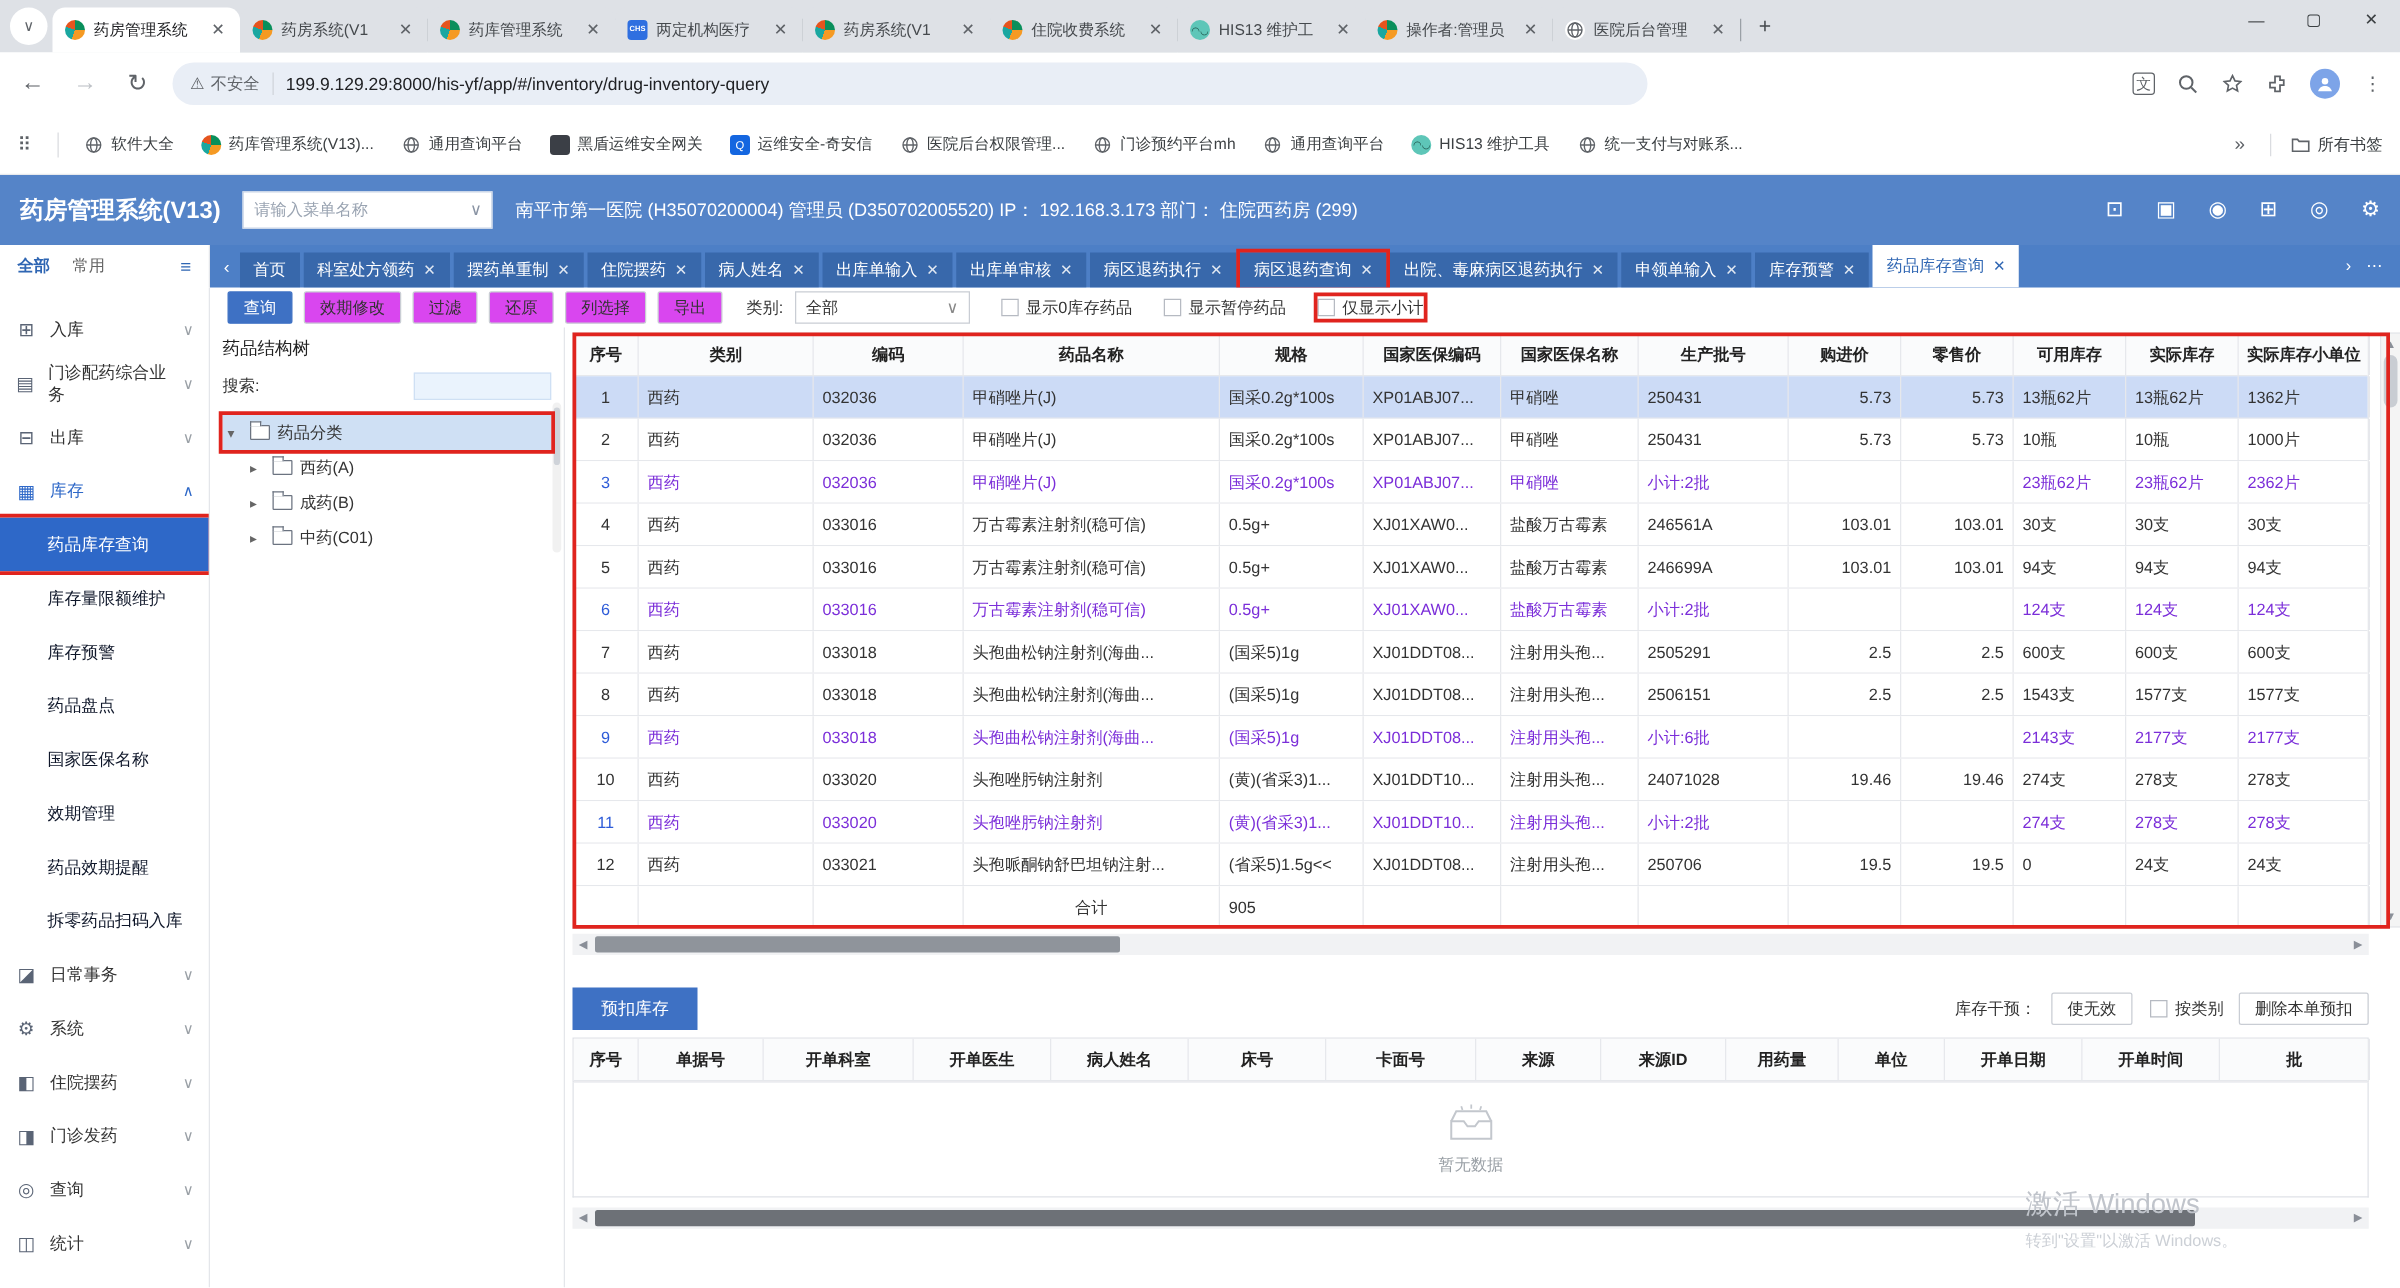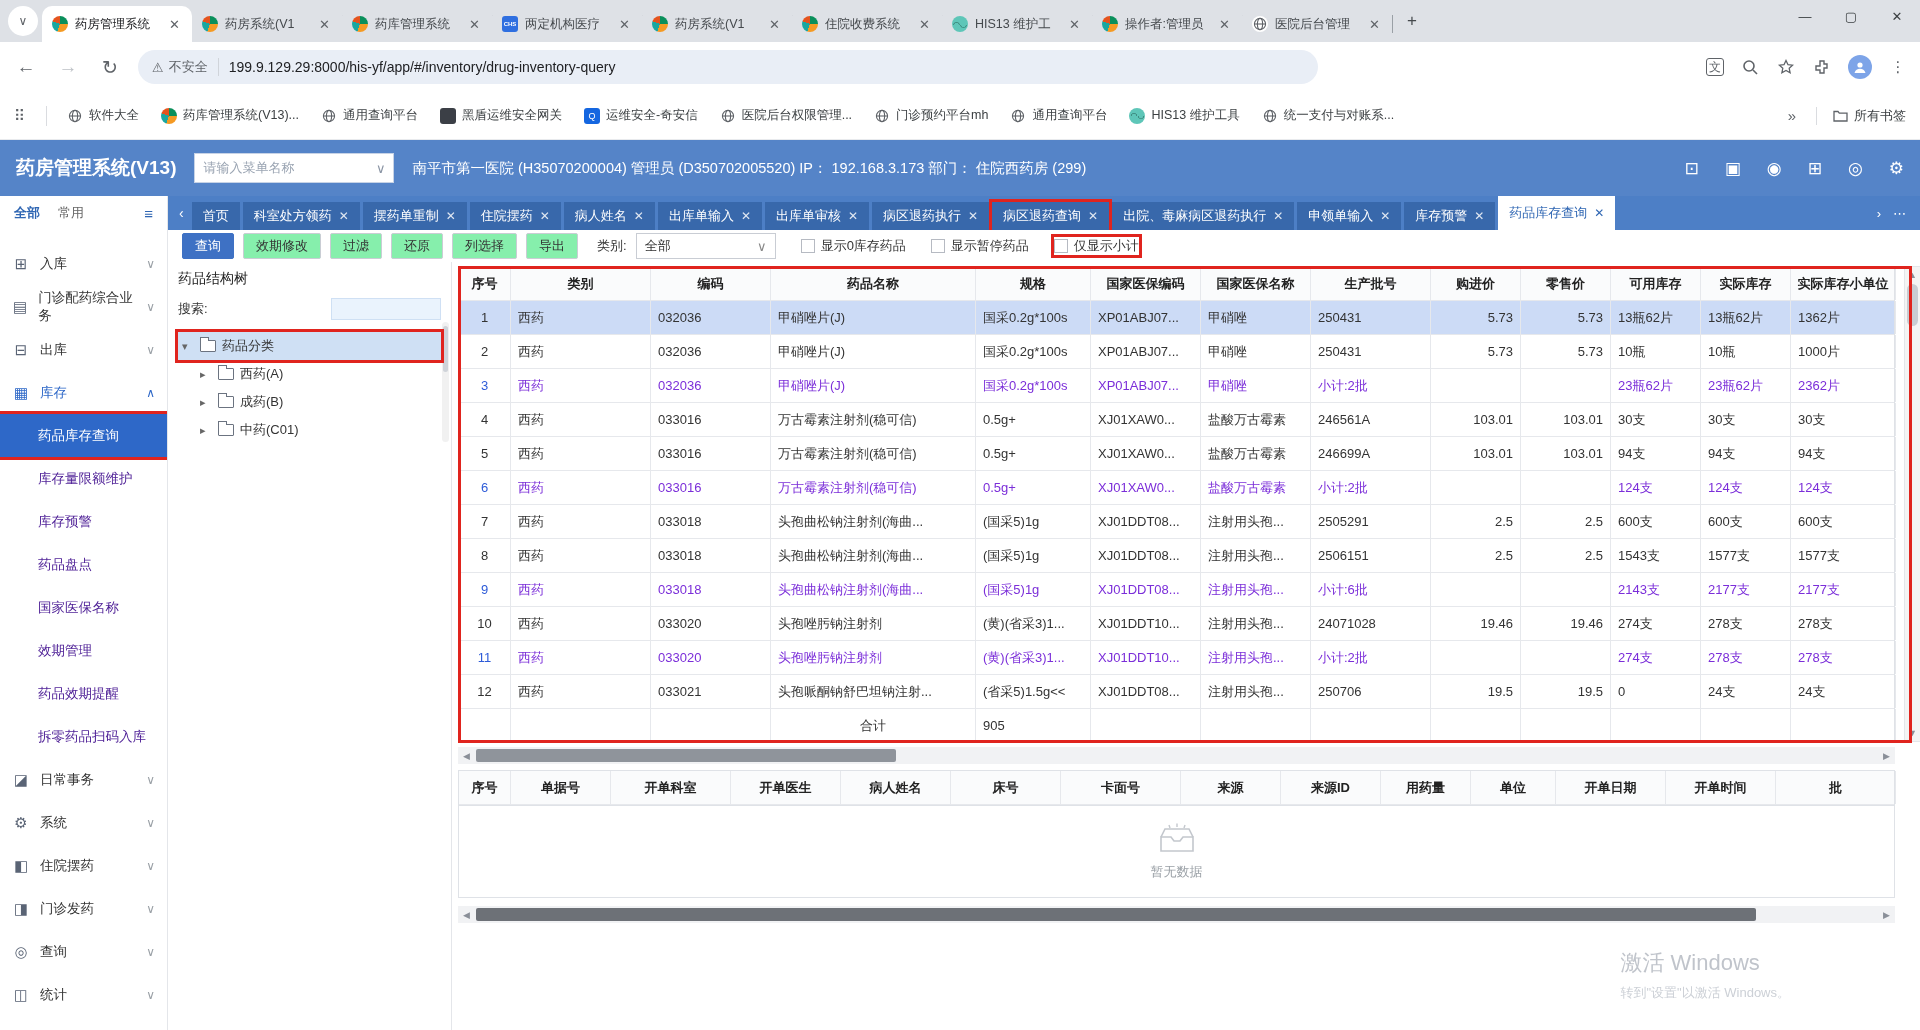--- a/index.html
+++ b/index.html
@@ -67,26 +67,26 @@
   .modtab.active .x { color:#2f66b3; opacity:1; }
   .modstrip .endtools { margin-left:auto; color:#fff; display:flex; gap:12px; padding-right:8px; }
 
   .mainrow { display:flex; height:800px; }
   .sidebar { width:168px; border-right:1px solid #e4e6ea; padding-top:12px; background:#fff; overflow:hidden; }
   .sb-item { height:43px; display:flex; align-items:center; padding:0 12px; gap:10px; color:#333; font-size:13.5px; }
   .sb-item .sbicon { color:#5a6475; font-size:15px; width:18px; text-align:center; }
   .sb-item .chev { margin-left:auto; color:#9aa0a6; font-size:12px; }
   .sb-item.open { color:#2e68c8; }
   .sb-item.open .sbicon, .sb-item.open .chev { color:#2e68c8; }
-  .sb-sub { height:43px; display:flex; align-items:center; padding-left:38px; color:#4c1d95; font-size:13.5px; }
+  .sb-sub { height:43px; display:flex; align-items:center; padding-left:38px; color:#0f172a; font-size:13.5px; }
   .sb-sub.active { background:#2e68c8; color:#fff; }
 
   .content { flex:1; display:flex; flex-direction:column; }
   .toolbar { height:32px; display:flex; align-items:center; gap:9px; padding:3px 0 3px 14px; }
-  .tbtn { height:26px; padding:0 12px; border:1px solid #c9cdd4; background:#86efac; color:#333; font-size:13px;
+  .tbtn { height:26px; padding:0 12px; border:1px solid #c9cdd4; background:#d946ef; color:#333; font-size:13px;
     display:flex; align-items:center; border-radius:2px; }
   .tbtn.primary { background:#3e71c4; border-color:#3e71c4; color:#fff; }
   .cat-label { margin-left:10px; }
   .catselect { width:140px; height:26px; border:1px solid #c9cdd4; background:#fff; display:flex; align-items:center; padding:0 8px; }
   .catselect .val { flex:1; }
   .catselect .chev { color:#888; }
   .chk { display:flex; align-items:center; gap:6px; margin-left:16px; }
   .chk .box { width:14px; height:14px; border:1px solid #b6bac2; background:#fff; }
 
   .contentbody { flex:1; display:flex; position:relative; }
@@ -779,20 +779,32 @@
             <span class="thumb"></span>
             <span class="down">▼</span>
           </div>
         </div>
         <div class="hscroll">
           <span class="arrow">◀</span>
           <span class="thumb"></span>
           <span class="arrow right">▶</span>
         </div>
 
+        <div class="bottombar">
+          <div class="preholdbtn">预扣库存</div>
+          <div class="bb-right">
+            <span>库存干预：</span>
+            <span class="bb-btn">使无效</span>
+            <span class="chk" style="margin-left:2px;">
+              <span class="box"></span>
+              <span>按类别</span>
+            </span>
+            <span class="bb-btn">删除本单预扣</span>
+          </div>
+        </div>
 
         <div class="bgrid" id="bottomgrid">
             <div class="g-row header">
               <div class="g-cell" style="width: 52px; flex: 0 0 52px;">序号</div>
               <div class="g-cell" style="width: 100px; flex: 0 0 100px;">单据号</div>
               <div class="g-cell" style="width: 120px; flex: 0 0 120px;">开单科室</div>
               <div class="g-cell" style="width: 110px; flex: 0 0 110px;">开单医生</div>
               <div class="g-cell" style="width: 110px; flex: 0 0 110px;">病人姓名</div>
               <div class="g-cell" style="width: 110px; flex: 0 0 110px;">床号</div>
               <div class="g-cell" style="width: 120px; flex: 0 0 120px;">卡面号</div>

